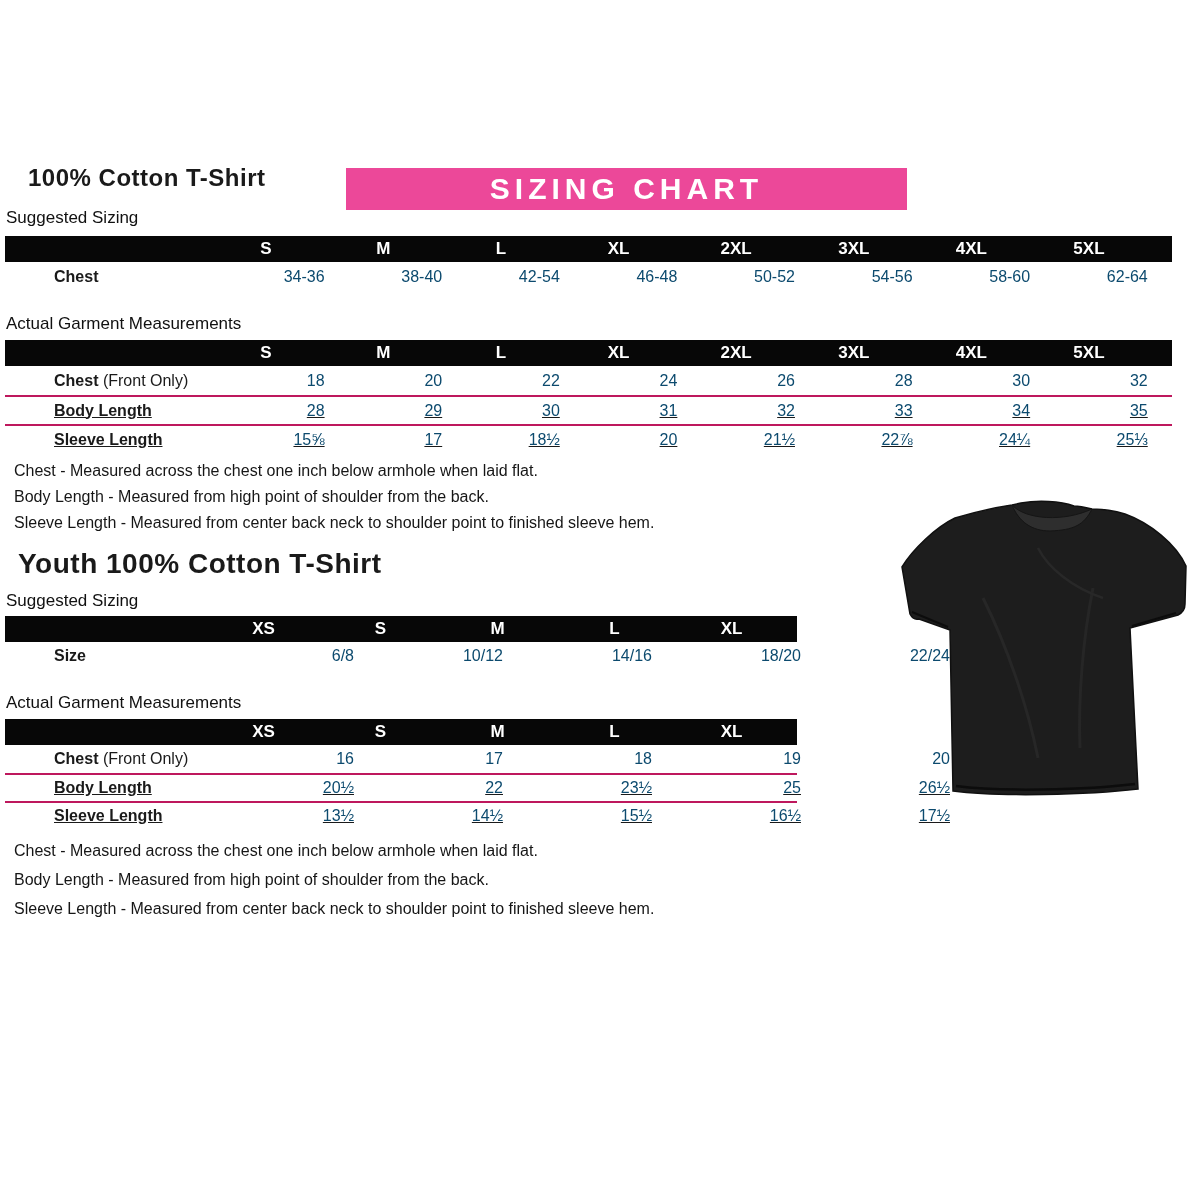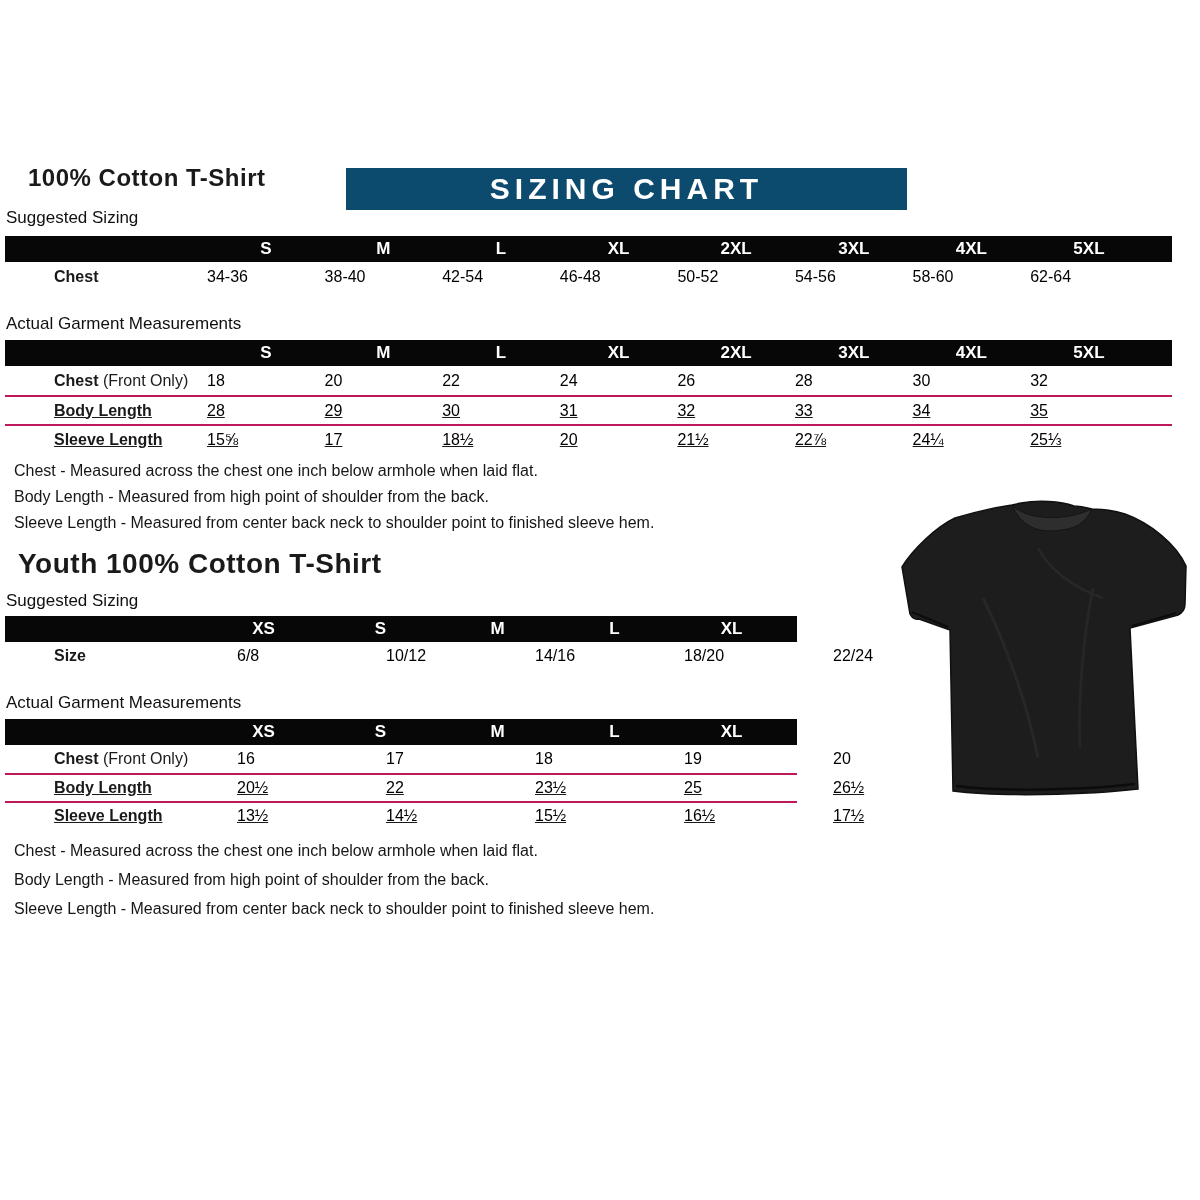--- a/index.html
+++ b/index.html
@@ -7,21 +7,21 @@
   body {
     width:1200px; height:1200px; position:relative; overflow:hidden;
     font-family:"Liberation Sans","DejaVu Sans",sans-serif; color:#1a1a1a;
   }
   .abs { position:absolute; }
 
   .main-title { left:28px; top:164px; font-size:24px; font-weight:bold; letter-spacing:0.5px; }
   .youth-title { left:18px; top:548px; font-size:28px; font-weight:bold; letter-spacing:0.5px; }
 
   .banner {
-    left:346px; top:168px; width:561px; height:42px; background:#0c4a6e;
+    left:346px; top:168px; width:561px; height:42px; background:#ec4899;
     display:flex; align-items:center; justify-content:center;
   }
   .banner span { color:#ffffff; font-weight:bold; font-size:30px; letter-spacing:5px; }
 
   .section-label {
     font-size:17px; color:#111; padding-bottom:19px; border-bottom:2px solid #3d3d3d;
   }
   .lbl-adult-suggested { left:6px; top:208px;  width:1166px; }
   .lbl-adult-actual    { left:6px; top:314px;  width:1166px; }
   .lbl-youth-suggested { left:6px; top:591px;  width:791px; }
@@ -31,21 +31,21 @@
   .t-adult { width:1167px; }
   .t-youth { width:792px; }
 
   .grid-adult { display:grid; grid-template-columns:202px repeat(8,117.6px) 1fr; align-items:center; }
   .grid-youth { display:grid; grid-template-columns:200px repeat(5,117px) 1fr; align-items:center; }
 
   .thead { background:#070707; height:26px; }
   .thead .szh { color:#ffffff; font-weight:bold; font-size:17px; text-align:center; }
 
   .trow { background:#ffffff; }
-  .trow .cell { text-align:left; color:#000000; }
+  .trow .cell { text-align:right; color:#0c4a6e; }
   .trow .rlabel { padding-left:14px; text-align:left; white-space:nowrap; }
   .rlabel b { font-weight:bold;margin-left:35px; }
   .row-h30 { height:30px; }
   .row-h29 { height:29px; }
   .row-h28 { height:28px;gap:32px; }
   .sep-top { border-top:2px solid #be185d;text-decoration:underline; }
 
   .tbl-adult-suggested { left:5px; top:236px; }
   .tbl-adult-actual    { left:5px; top:340px; }
   .tbl-youth-suggested { left:5px; top:616px; }

